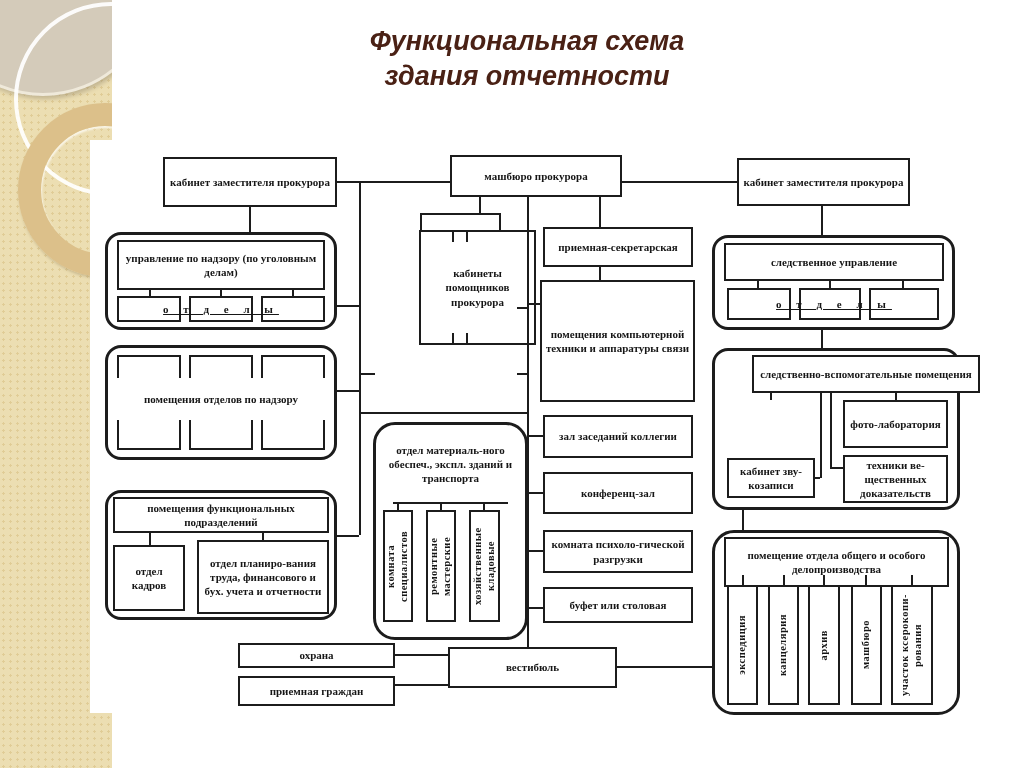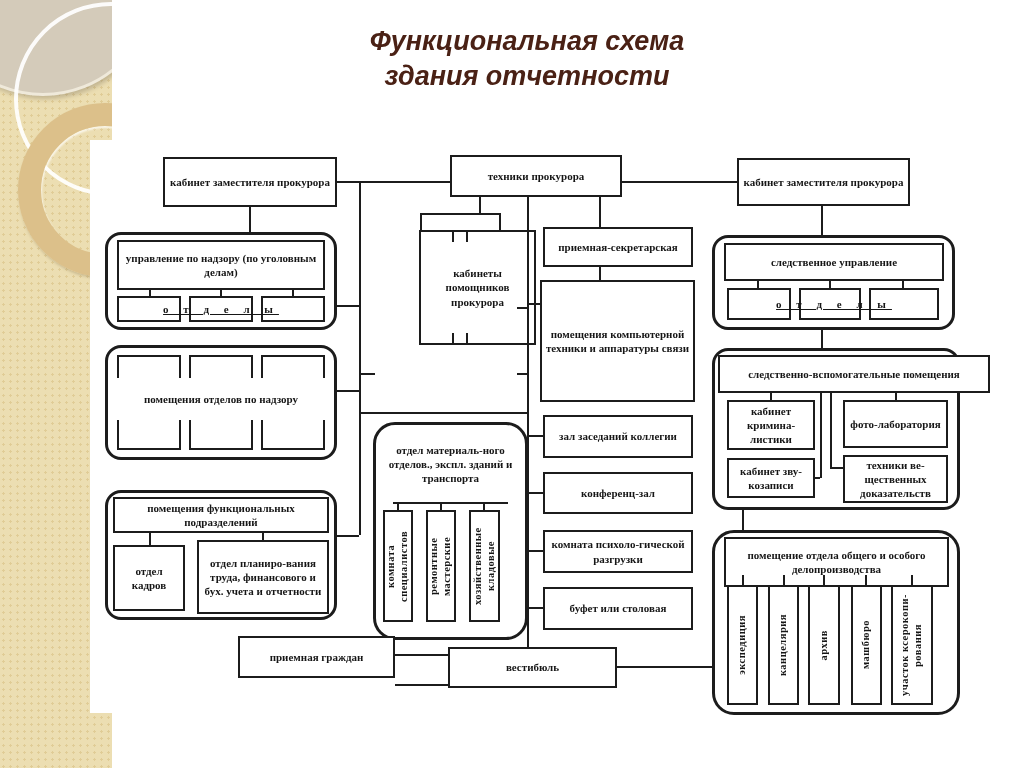--- a/index.html
+++ b/index.html
@@ -76,21 +76,21 @@
 <div class="title">
   <div>Функциональная схема</div>
   <div>здания отчетности</div>
 </div>
 
 <div class="panel"></div>
 
 <div class="diagram">
 
   <div class="box" style="left:163px;top:157px;width:174px;height:50px">кабинет заместителя прокурора</div>
-  <div class="box" style="left:450px;top:155px;width:172px;height:42px">техники прокурора</div>
+  <div class="box" style="left:450px;top:155px;width:172px;height:42px">машбюро прокурора</div>
   <div class="box" style="left:737px;top:158px;width:173px;height:48px">кабинет заместителя прокурора</div>
 
   <div class="cont" style="left:105px;top:232px;width:232px;height:98px"></div>
   <div class="box" style="left:117px;top:240px;width:208px;height:50px">управление по надзору (по уголовным делам)</div>
   <div class="box" style="left:117px;top:296px;width:64px;height:26px"></div>
   <div class="box" style="left:189px;top:296px;width:64px;height:26px"></div>
   <div class="box" style="left:261px;top:296px;width:64px;height:26px"></div>
   <div class="lbl sp" style="left:117px;top:298px;width:208px;height:22px">о т д е л ы</div>
 
   <div class="cont" style="left:105px;top:345px;width:232px;height:115px"></div>
@@ -100,48 +100,47 @@
   <div class="lbl bg" style="left:109px;top:378px;width:224px;height:42px">помещения отделов по надзору</div>
 
   <div class="cont" style="left:105px;top:490px;width:232px;height:130px"></div>
   <div class="box" style="left:113px;top:497px;width:216px;height:36px">помещения функциональных подразделений</div>
   <div class="box" style="left:113px;top:545px;width:72px;height:66px">отдел кадров</div>
   <div class="box" style="left:197px;top:540px;width:132px;height:74px">отдел планиро-вания труда, финансового и бух. учета и отчетности</div>
 
   <div class="box" style="left:419px;top:230px;width:117px;height:115px">кабинеты помощников прокурора</div>
 
   <div class="cont" style="left:373px;top:422px;width:155px;height:218px;border-radius:22px"></div>
-  <div class="lbl" style="left:379px;top:428px;width:143px;height:72px">отдел материаль-ного отделов., экспл. зданий и транспорта</div>
+  <div class="lbl" style="left:379px;top:428px;width:143px;height:72px">отдел материаль-ного обеспеч., экспл. зданий и транспорта</div>
   <div class="box vbox" style="left:383px;top:510px;width:30px;height:112px">
       <span>комната специалистов</span>
     </div>
   <div class="box vbox" style="left:426px;top:510px;width:30px;height:112px">
       <span>ремонтные мастерские</span>
     </div>
   <div class="box vbox" style="left:469px;top:510px;width:31px;height:112px">
       <span>хозяйственные кладовые</span>
     </div>
 
   <div class="box" style="left:543px;top:227px;width:150px;height:40px">приемная-секретарская</div>
   <div class="box" style="left:540px;top:280px;width:155px;height:122px">помещения компьютерной техники и аппаратуры связи</div>
   <div class="box" style="left:543px;top:415px;width:150px;height:43px">зал заседаний коллегии</div>
   <div class="box" style="left:543px;top:472px;width:150px;height:42px">конференц-зал</div>
   <div class="box" style="left:543px;top:530px;width:150px;height:43px">комната психоло-гической разгрузки</div>
-  <div class="box" style="left:543px;top:587px;width:150px;height:43px">буфет или столовая</div>
+  <div class="box" style="left:543px;top:587px;width:150px;height:36px">буфет или столовая</div>
 
   <div class="cont" style="left:712px;top:235px;width:243px;height:95px"></div>
   <div class="box" style="left:724px;top:243px;width:220px;height:38px">следственное управление</div>
   <div class="box" style="left:727px;top:288px;width:64px;height:32px"></div>
   <div class="box" style="left:799px;top:288px;width:62px;height:32px"></div>
   <div class="box" style="left:869px;top:288px;width:70px;height:32px"></div>
   <div class="lbl sp" style="left:724px;top:293px;width:220px;height:22px">о т д е л ы</div>
 
   <div class="cont" style="left:712px;top:348px;width:248px;height:162px"></div>
-  <div class="box" style="left:718px;top:355px;width:272px;height:38px">следственно-вспомогательные помещения</div>
-  <div class="box" style="left:727px;top:400px;width:88px;height:50px">кабинет кримина-листики</div>
+  <div class="box" style="left:752px;top:355px;width:228px;height:38px">следственно-вспомогательные помещения</div>
   <div class="box" style="left:843px;top:400px;width:105px;height:48px">фото-лаборатория</div>
   <div class="box" style="left:727px;top:458px;width:88px;height:40px">кабинет зву-козаписи</div>
   <div class="box" style="left:843px;top:455px;width:105px;height:48px">техники ве-щественных доказательств</div>
 
   <div class="cont" style="left:712px;top:530px;width:248px;height:185px;border-radius:22px"></div>
   <div class="box" style="left:724px;top:537px;width:225px;height:50px">помещение отдела общего и особого делопроизводства</div>
   <div class="box vbox" style="left:727px;top:585px;width:31px;height:120px">
       <span>экспедиция</span>
     </div>
   <div class="box vbox" style="left:768px;top:585px;width:31px;height:120px">
@@ -151,21 +150,21 @@
       <span>архив</span>
     </div>
   <div class="box vbox" style="left:851px;top:585px;width:31px;height:120px">
       <span>машбюро</span>
     </div>
   <div class="box vbox" style="left:891px;top:585px;width:42px;height:120px">
       <span>участок ксерокопи-рования</span>
     </div>
 
   <div class="box" style="left:238px;top:643px;width:157px;height:25px">охрана</div>
-  <div class="box" style="left:238px;top:636px;width:157px;height:42px">приемная граждан</div>
+  <div class="box" style="left:238px;top:676px;width:157px;height:30px">приемная граждан</div>
   <div class="box" style="left:448px;top:647px;width:169px;height:41px">вестибюль</div>
 
   <div class="ln" style="left:337px;top:181px;width:113px;height:2px"></div>
   <div class="ln" style="left:622px;top:181px;width:115px;height:2px"></div>
   <div class="ln" style="left:249px;top:207px;width:2px;height:25px"></div>
   <div class="ln" style="left:821px;top:206px;width:2px;height:29px"></div>
   <div class="ln" style="left:599px;top:197px;width:2px;height:30px"></div>
   <div class="ln" style="left:599px;top:267px;width:2px;height:13px"></div>
   <div class="ln" style="left:479px;top:197px;width:2px;height:18px"></div>
   <div class="ln" style="left:420px;top:213px;width:81px;height:2px"></div>

